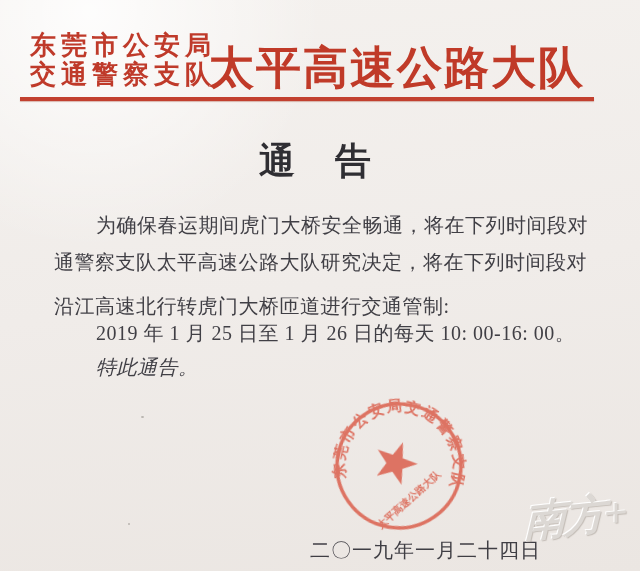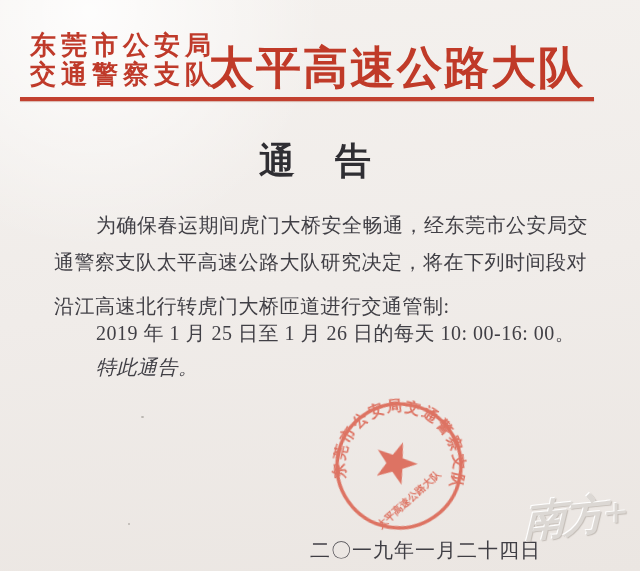--- a/index.html
+++ b/index.html
@@ -79,21 +79,21 @@
 
   <div class="org-block">
     <div>东莞市公安局</div>
     <div>交通警察支队</div>
   </div>
   <div class="division">太平高速公路大队</div>
   <div class="rule"></div>
 
   <div class="notice-title">通　告</div>
 
-  <div class="body-line l0 indent">为确保春运期间虎门大桥安全畅通，经东莞市公安局交</div>
+  <div class="body-line l0 indent">为确保春运期间虎门大桥安全畅通，将在下列时间段对</div>
   <div class="body-line l1">通警察支队太平高速公路大队研究决定，将在下列时间段对</div>
   <div class="body-line l2">沿江高速北行转虎门大桥匝道进行交通管制:</div>
   <div class="body-line l3 indent">2019 年 1 月 25 日至 1 月 26 日的每天 10: 00-16: 00。</div>
   <div class="body-line l4 indent">特此通告。</div>
 
   <div class="date-line">二〇一九年一月二十四日</div>
 
   <svg class="seal" viewBox="0 0 132 132" xmlns="http://www.w3.org/2000/svg">
     <circle cx="66" cy="66" r="61" fill="none" stroke="#d9533f" stroke-width="3.5"></circle>
     <path id="sealArc" d="M 17.1 88.8 A 54 54 0 1 1 114.9 88.8" fill="none"></path>

